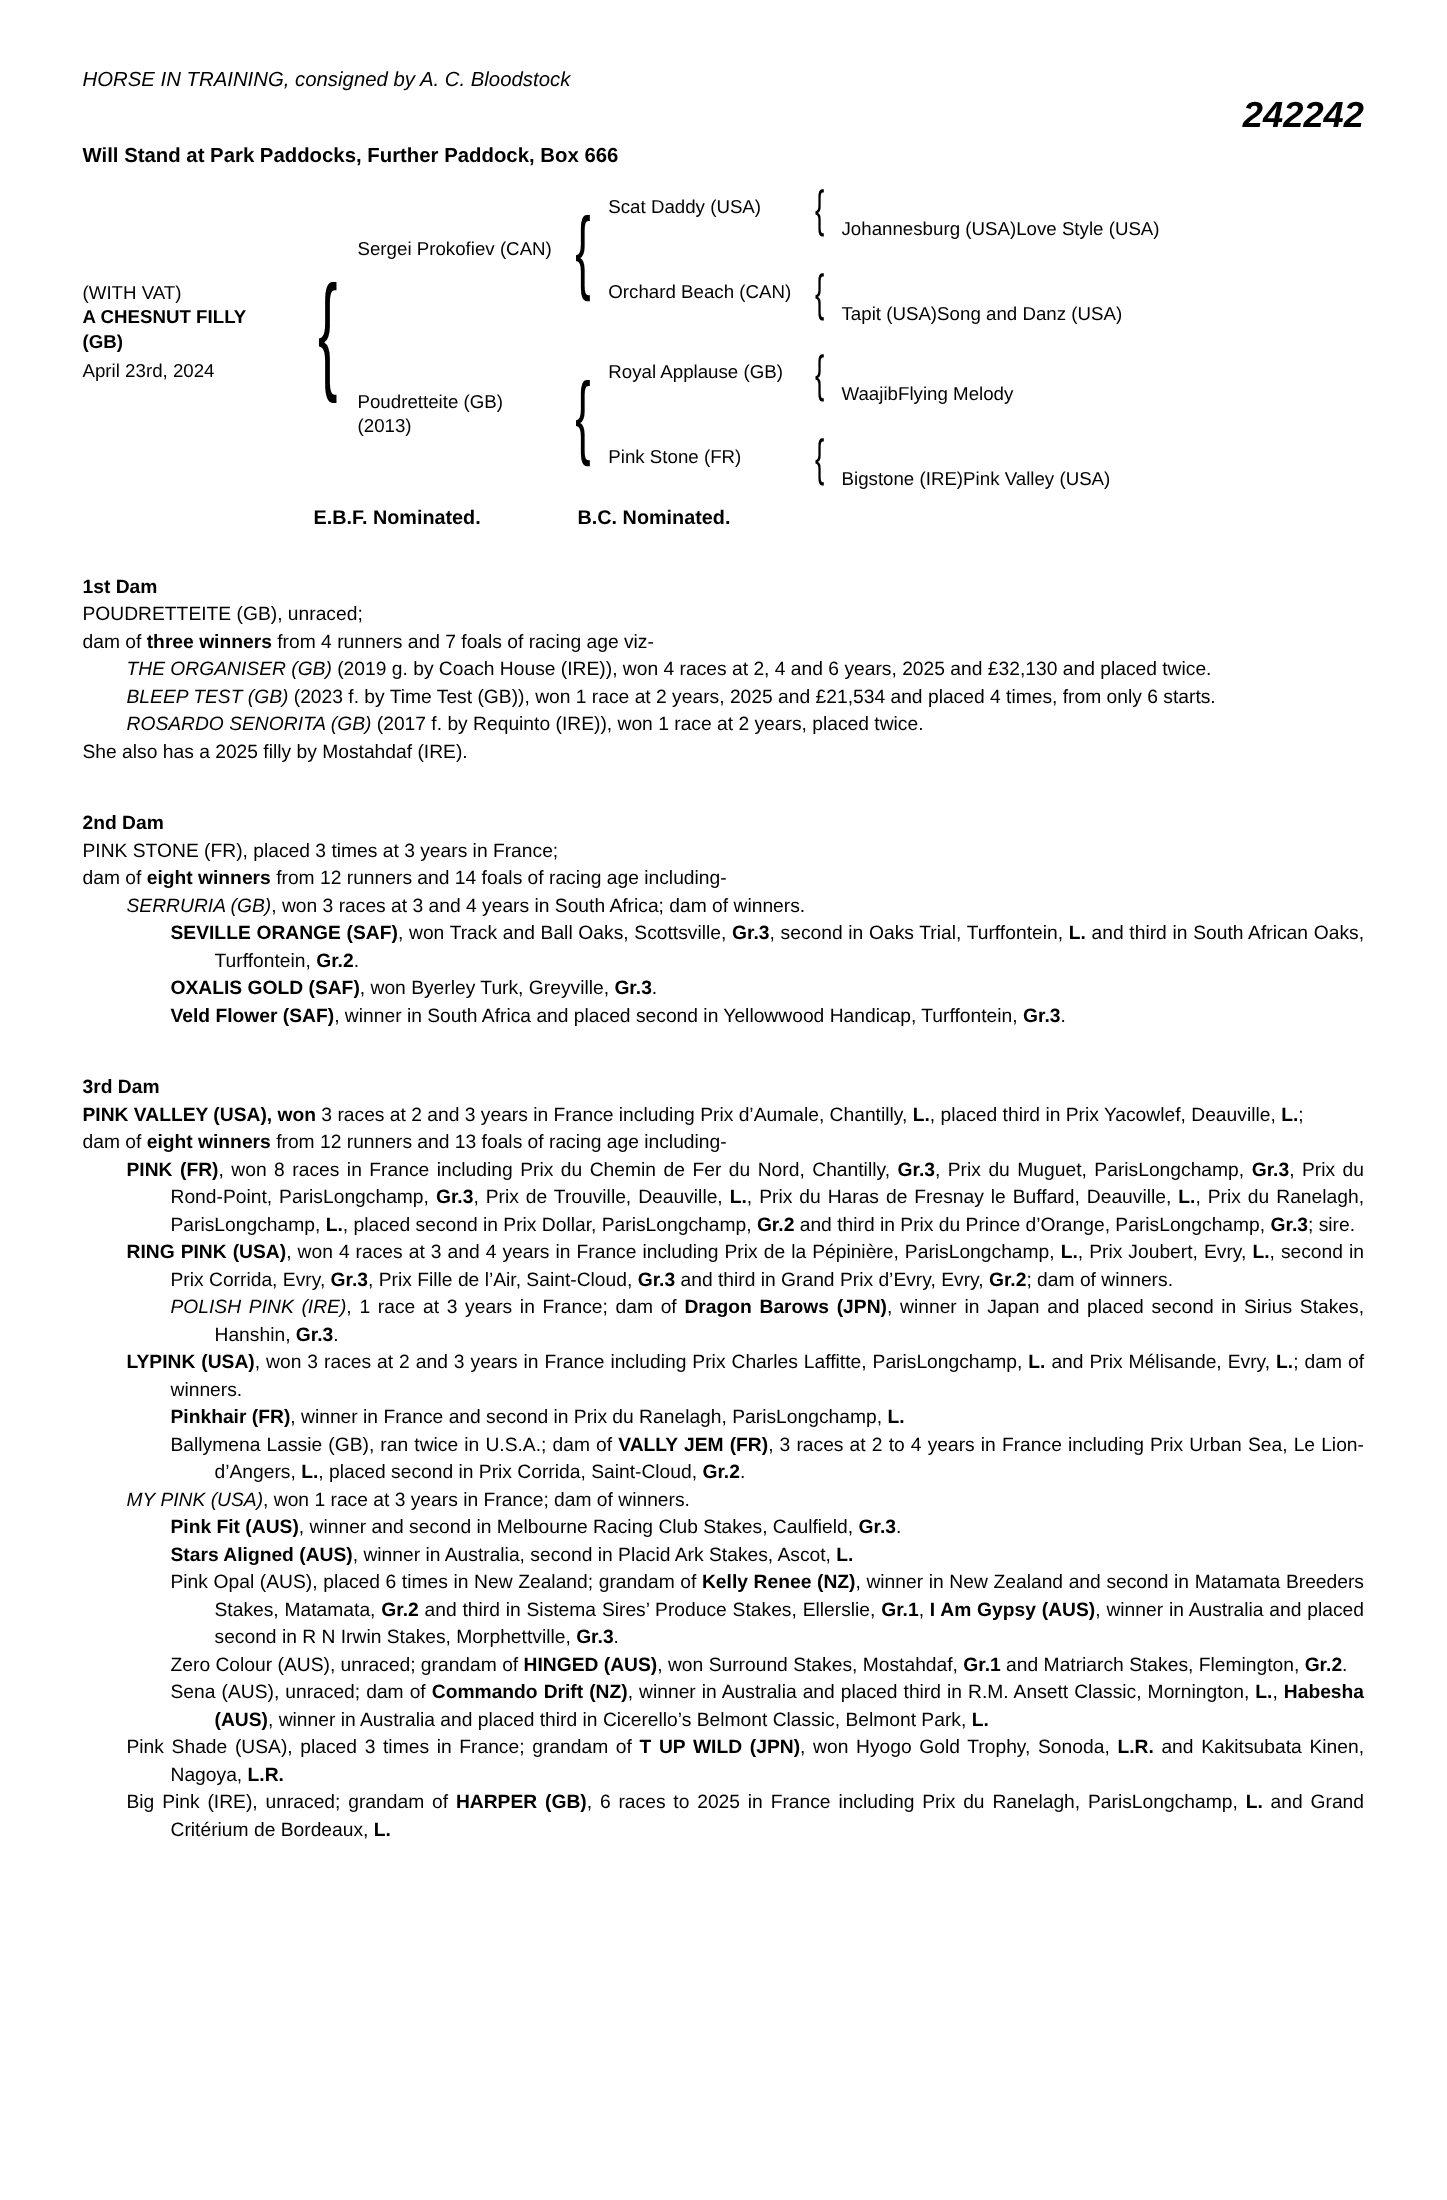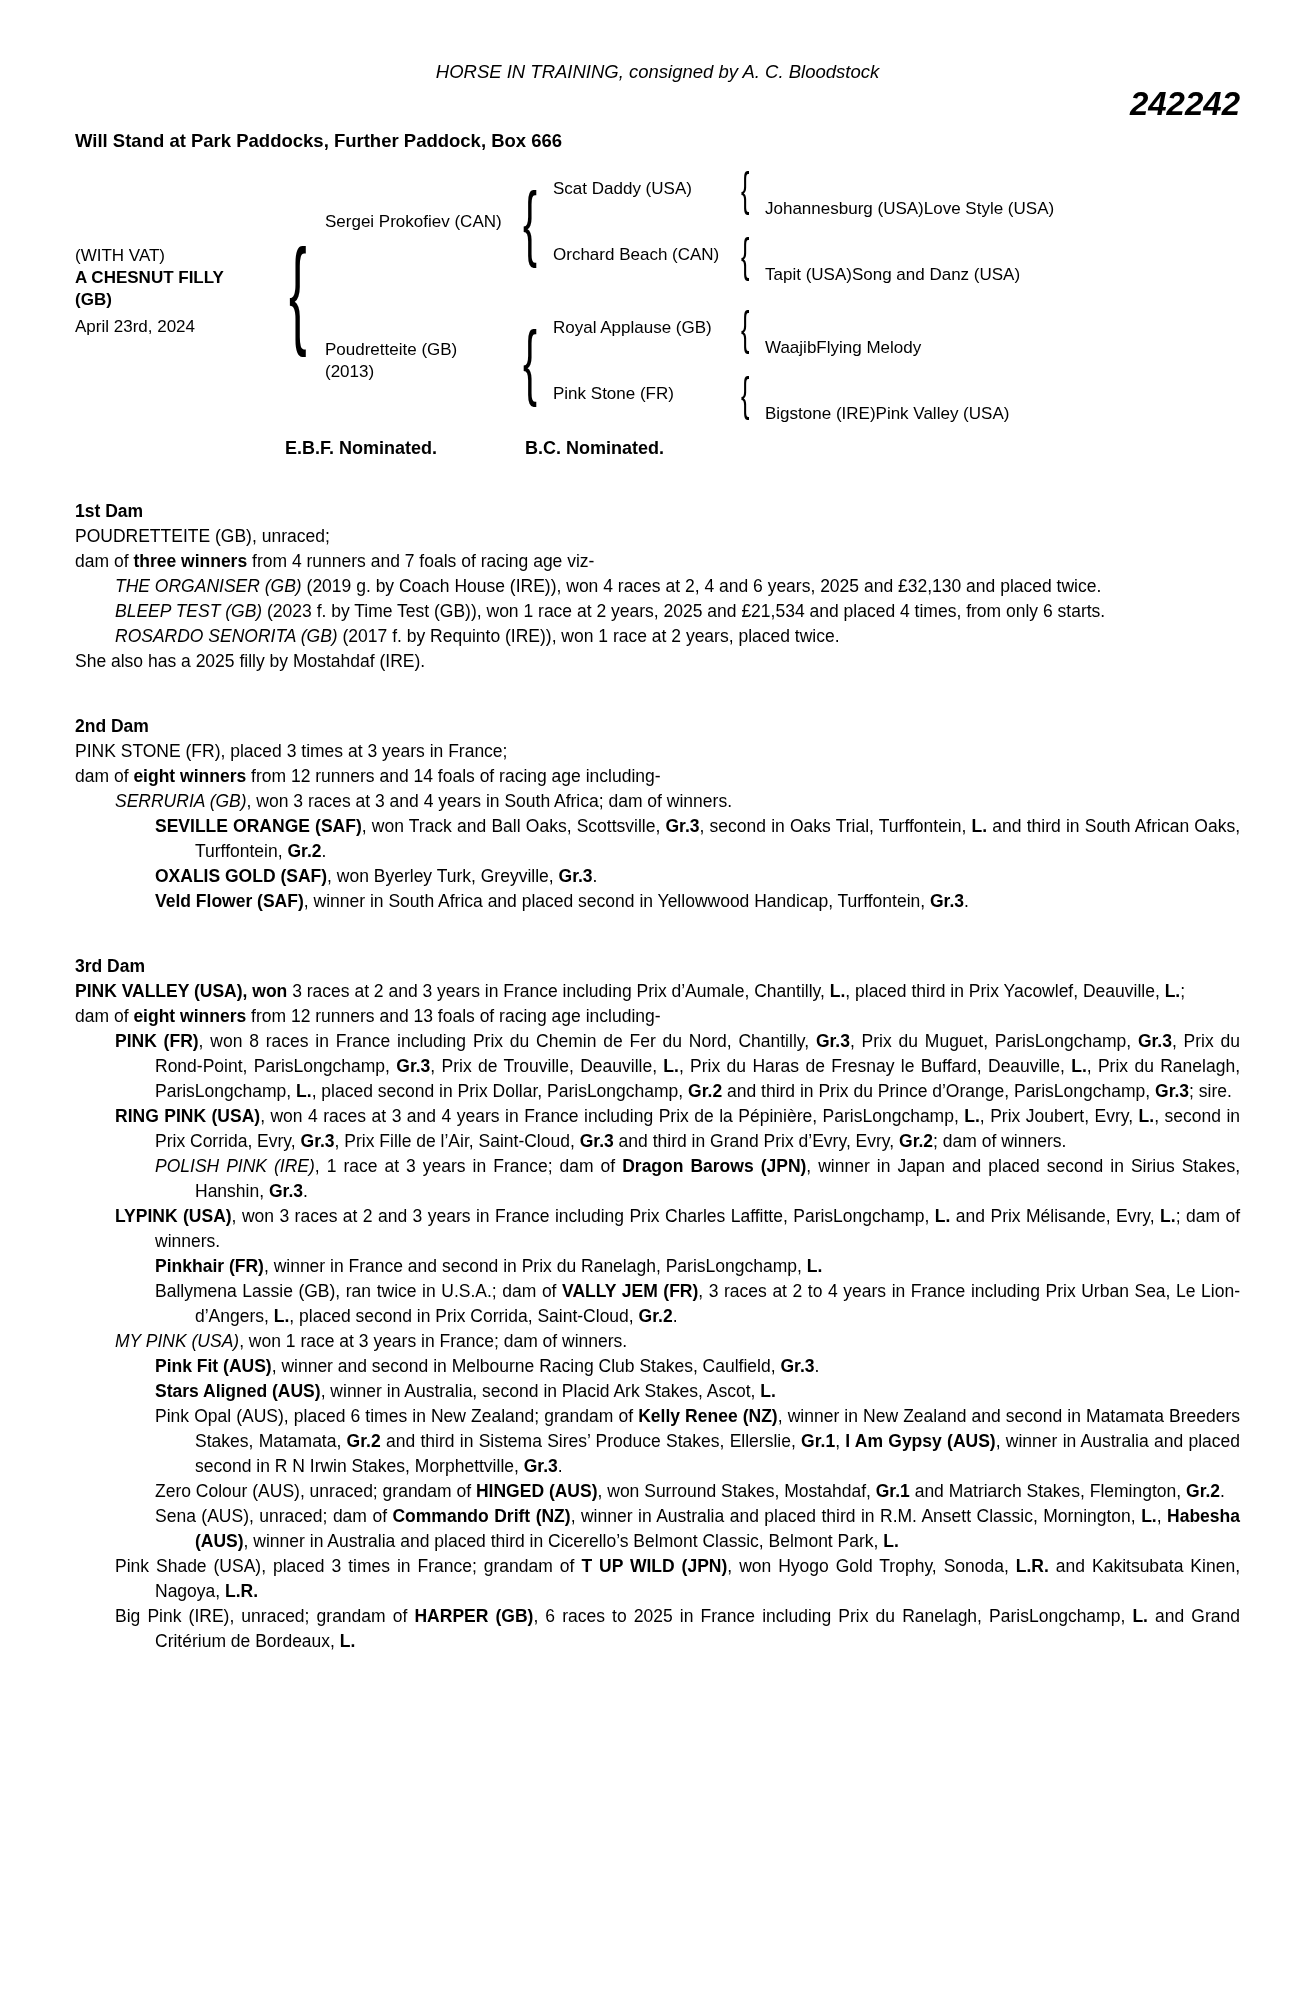--- a/index.html
+++ b/index.html
@@ -1,39 +1,39 @@
 <!DOCTYPE html>
 <html><head>
 <meta charset="utf-8">
 <style>
   * { box-sizing: border-box; }
   html, body { margin: 0; padding: 0; background: #ffffff; }
   body { font-family: "Liberation Sans", "DejaVu Sans", sans-serif; color: #000; }
   .page { width: 1315px; min-height: 2000px; margin: 0 auto; padding: 60px 75px 40px 75px; background: #fff; }
 
-  .consignor { text-align: center; font-style: italic; font-size: 18.5px; line-height: 24px; }
+  .consignor { text-align: left; font-style: italic; font-size: 18.5px; line-height: 24px; }
   .lot-row { display: flex; justify-content: flex-end; align-items: baseline; margin-top: 2px; font-style: italic; }
   .lot { font-size: 33px; font-weight: bold; line-height: 36px; }
   .stand-line { font-weight: bold; font-size: 18.5px; margin-top: 8px; }
 
   .b { font-weight: bold; }
   .it { font-style: italic; }
 
   
   .pedigree { display: flex; align-items: center; margin-top: 6px; font-size: 17px; }
   .ped-col1 { width: 212px; line-height: 22px; }
   .ped-col1 .gap-top { margin-top: 5px; }
   .brace { display: inline-block; line-height: 1; font-weight: 400; transform-origin: left center; margin: 0 6px 0 2px; }
   .brace-xl { font-size: 118px; width: 30px; transform: scaleX(0.45); }
   .brace-lg { font-size: 84px;  width: 24px; transform: scaleX(0.5); }
   .brace-sm { font-size: 46px;  width: 18px; transform: scaleX(0.55); }
   .ped-gen2 { display: flex; flex-direction: column; gap: 12px; }
   .ped-half { display: flex; align-items: center; }
   .ped-parent { width: 196px; line-height: 22px; }
-  .ped-gen3 { display: flex; flex-direction: column; gap: 5px; }
+  .ped-gen3 { display: flex; flex-direction: column; gap: 16px; }
   .ped-group { display: flex; align-items: center; }
   .ped-gpname { width: 186px; }
   .ped-gen4 { display: flex; flex-direction: row; margin-top: 40px; }
   .ped-leaf { line-height: 21px; white-space: nowrap; }
   .ped-name { white-space: nowrap; }
 
   .nominations { display: flex; margin-left: 210px; margin-top: 14px; font-weight: bold; font-size: 18px; }
   .nominations .bc { margin-left: 88px; text-align: center; }
 
   

